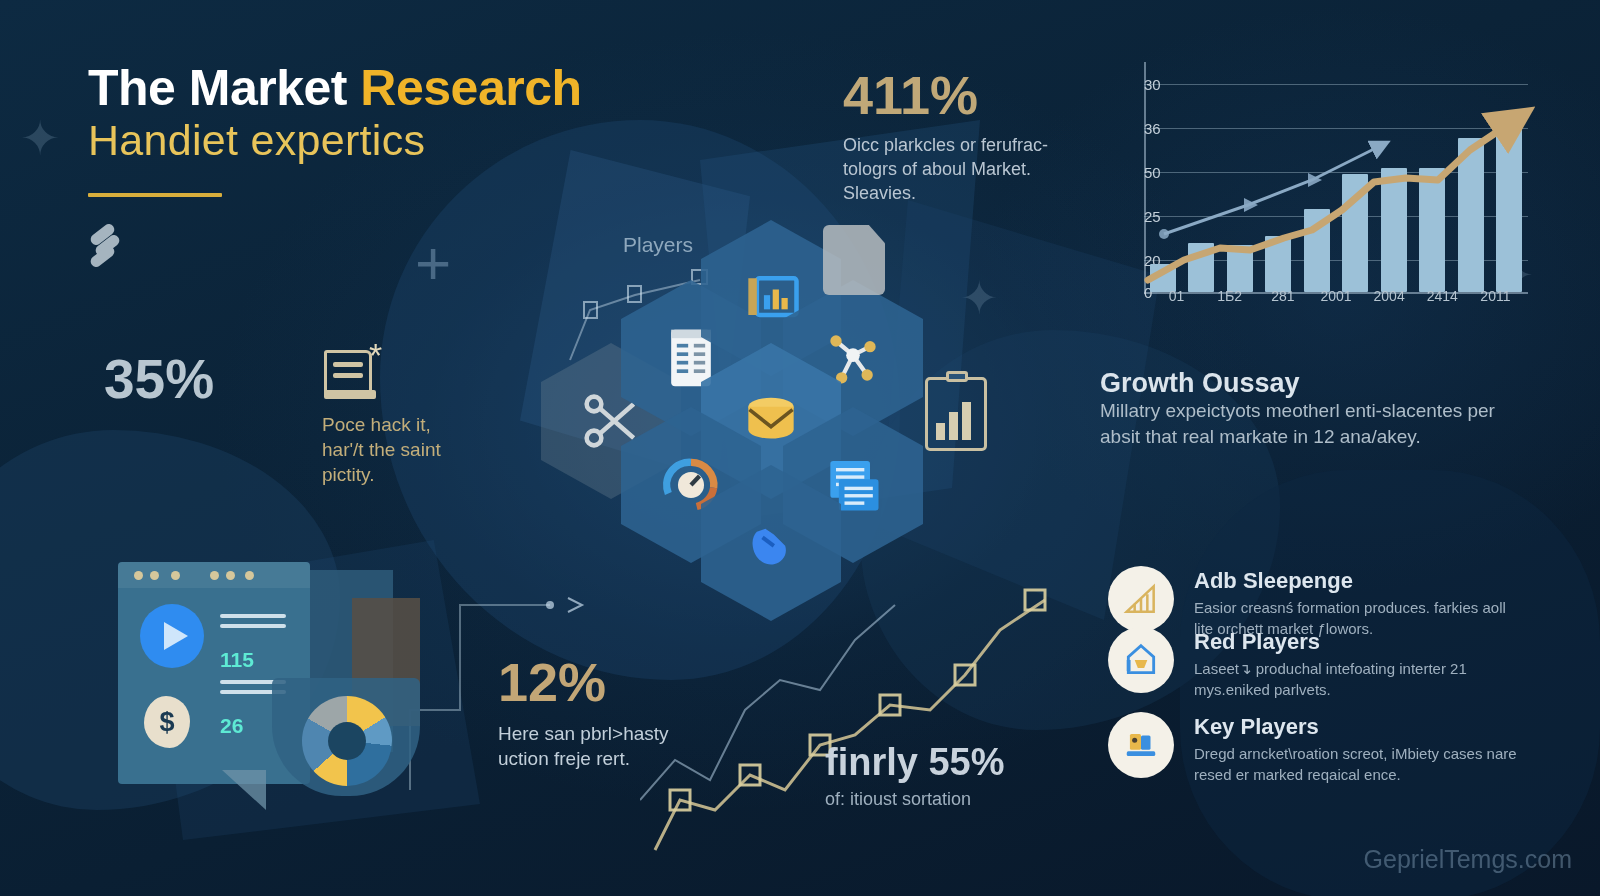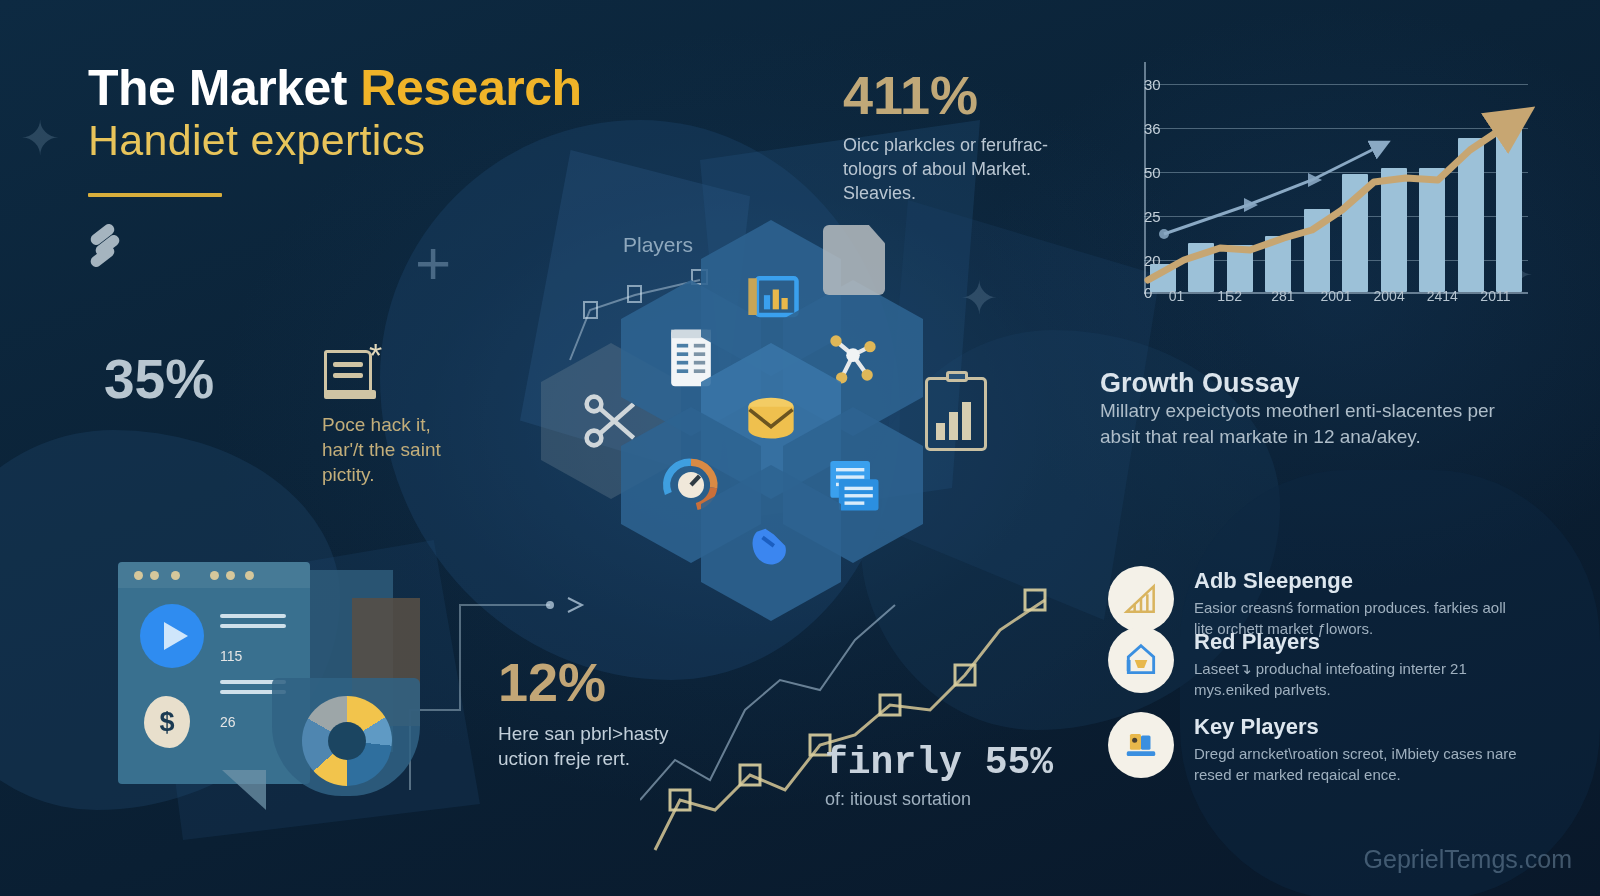--- a/index.html
+++ b/index.html
@@ -73,21 +73,21 @@
 
   .stat-411 { position: absolute; left: 843px; top: 68px; width: 230px; }
   .stat-411 .stat-num { font-size: 54px; color: #c0a878; }
   .stat-411 .stat-desc { font-size: 18px; color: #b9c6d2; margin-top: 12px; }
 
   .stat-12 { position: absolute; left: 498px; top: 655px; width: 215px; }
   .stat-12 .stat-num { font-size: 54px; color: #c2a676; }
   .stat-12 .stat-desc { font-size: 19px; color: #c2cfda; margin-top: 12px; }
 
   .stat-55 { position: absolute; left: 825px; top: 742px; width: 250px; }
-  .stat-55 .stat-num { font-size: 38px; font-weight: bold; color: #c8d2dc; line-height: 1.1; font-family: Liberation Mono, monospace; }
+  .stat-55 .stat-num { font-size: 38px; font-weight: bold; color: #c8d2dc; line-height: 1.1; }
   .stat-55 .stat-desc { font-size: 18px; color: #9fb0bf; margin-top: 4px; }
 
   
   .hexwrap { position: absolute; left: 505px; top: 225px; width: 520px; height: 420px; }
   .hex {
     position: absolute; width: 140px; height: 156px;
     clip-path: polygon(50% 0,100% 25%,100% 75%,50% 100%,0 75%,0 25%);
     background: rgba(46,99,145,0.88);
     display: flex; align-items: center; justify-content: center;
   }
@@ -114,21 +114,21 @@
   .hex svg { width: 68px; height: 68px; display: block; }
 
   
   .dash { position: absolute; left: 118px; top: 562px; width: 192px; height: 222px; background: #39708f; border-radius: 4px; }
   .dash .bar { position: absolute; left: 0; top: 0; width: 100%; height: 26px; background: rgba(255,255,255,0.07); border-radius: 4px 4px 0 0; }
   .dash .dot { position: absolute; top: 9px; width: 9px; height: 9px; border-radius: 50%; background: #d5c79b; }
   .dash .play { position: absolute; left: 22px; top: 42px; width: 64px; height: 64px; border-radius: 50%; background: #2f8cf0; }
   .dash .play:after { content: ""; position: absolute; left: 24px; top: 18px; border-left: 24px solid #cfe6fb; border-top: 14px solid transparent; border-bottom: 14px solid transparent; }
   .dash .dollar { position: absolute; left: 26px; top: 134px; width: 46px; height: 52px; background: #e8dfcc; border-radius: 48% 52% 44% 56% / 52% 48% 52% 48%; color: #1b3a52; font-size: 27px; font-weight: bold; display: flex; align-items: center; justify-content: center; }
   .dash .ln { position: absolute; left: 102px; height: 4px; background: #cfe0ea; border-radius: 2px; width: 66px; }
-  .dash .num { position: absolute; left: 102px; font-size: 14px; color: #e5e5e5; font-weight: 400; }
+  .dash .num { position: absolute; left: 102px; font-size: 21px; color: #5eead4; font-weight: 700; }
   .panelB { position: absolute; left: 288px; top: 570px; width: 105px; height: 182px; background: rgba(46,92,122,0.85); }
   .panelC { position: absolute; left: 352px; top: 598px; width: 68px; height: 128px; background: rgba(86,78,70,0.88); }
   .donutcard { position: absolute; left: 272px; top: 678px; width: 148px; height: 118px; background: rgba(48,98,132,0.86); border-radius: 6px 6px 70px 70px; }
   .donut { position: absolute; left: 30px; top: 18px; width: 90px; height: 90px; border-radius: 50%;
     background: conic-gradient(#f2c44c 0deg 58deg, #5f9ac4 58deg 96deg, #2f6f9e 96deg 180deg, #f2c44c 180deg 228deg, #4f86b0 228deg 300deg, #9da6a8 300deg 360deg); }
   .donut:after { content: ""; position: absolute; left: 26px; top: 26px; width: 38px; height: 38px; border-radius: 50%; background: #1b4561; }
   .tri { position: absolute; left: 222px; top: 770px; width: 0; height: 0; border-left: 44px solid transparent; border-top: 40px solid #6f93a8; opacity: .75; }
 
   
   .rchart { position: absolute; left: 1098px; top: 62px; width: 430px; height: 258px; }

